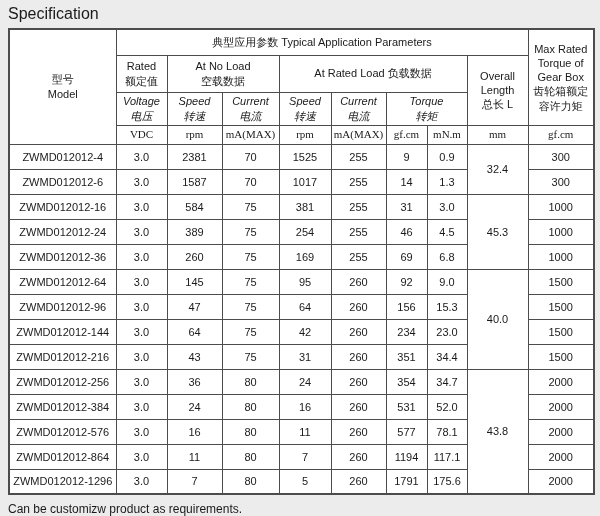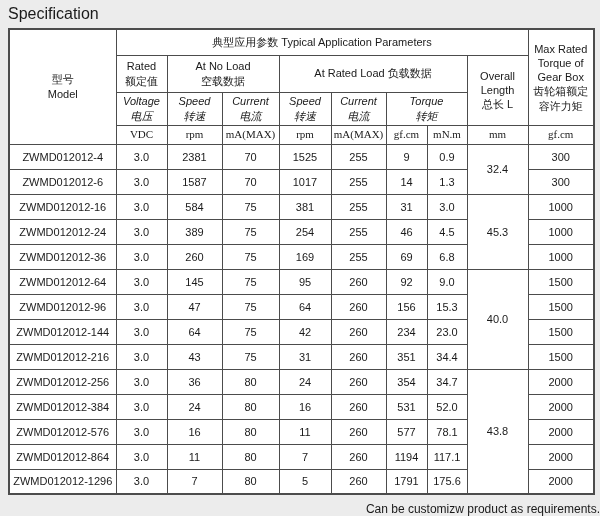--- a/index.html
+++ b/index.html
@@ -40,21 +40,20 @@
     white-space: nowrap;
   }
   .spec thead tr:nth-child(1) { height: 26px; }
   .spec thead tr:nth-child(2) { height: 37px; }
   .spec thead tr:nth-child(3) { height: 33px; font-style: italic; }
   .spec thead tr:nth-child(4) { height: 19px; font-family: Liberation Serif, serif; }
   .spec tbody tr { height: 25px; }
   .footer-note {
     font-size: 12px;
     padding: 7px 0 0 8px;
-    text-align: right;
   }
 </style>
 </head>
 <body>
 
 <div class="page-title">Specification</div>
 
 <table class="spec">
   <colgroup>
     <col style="width:107px">

